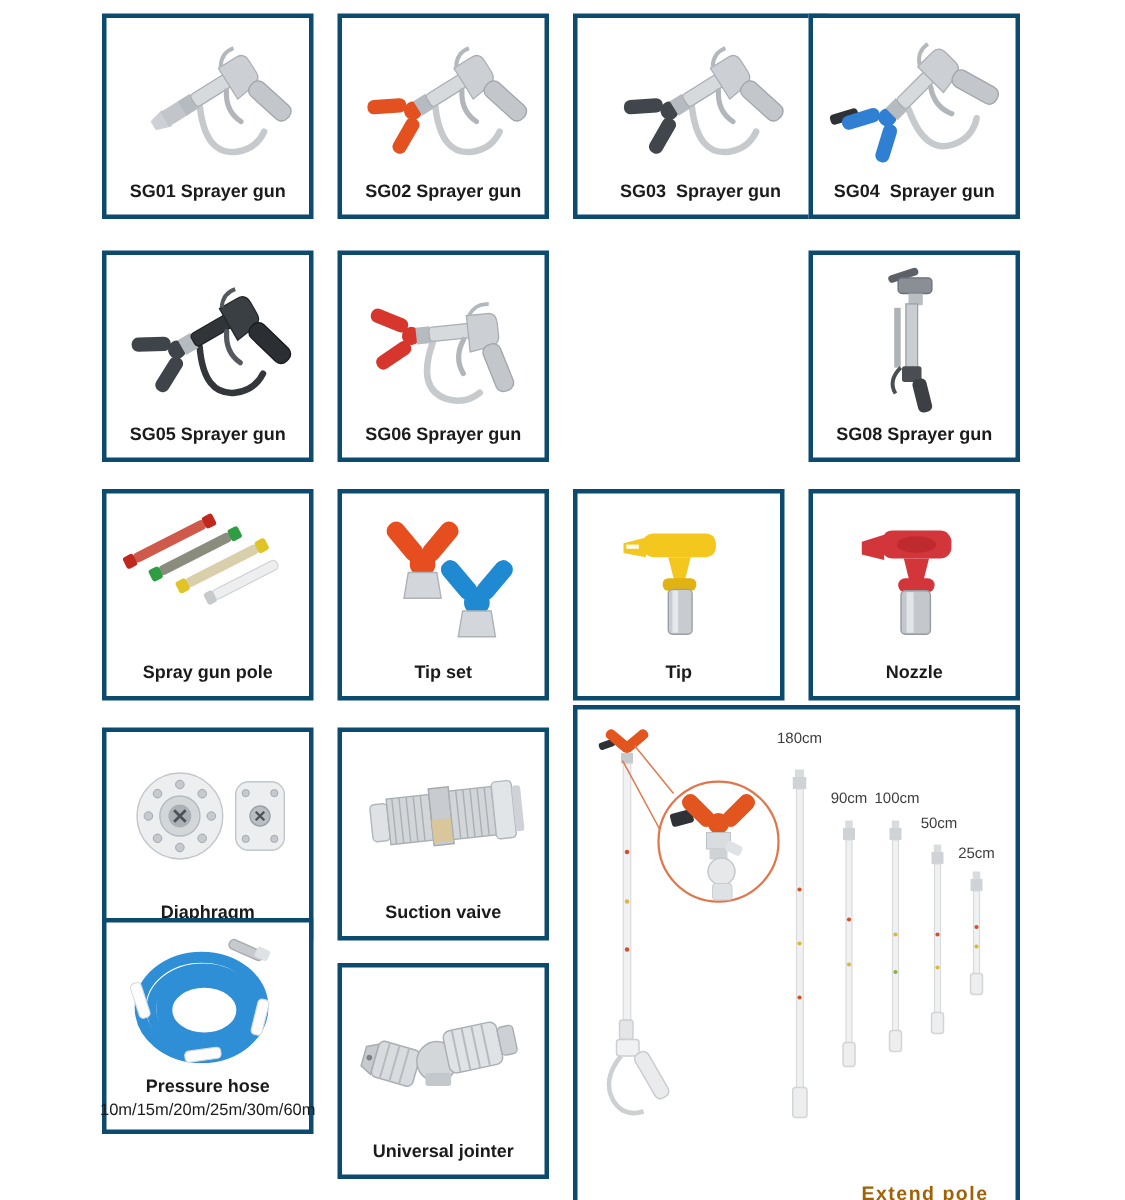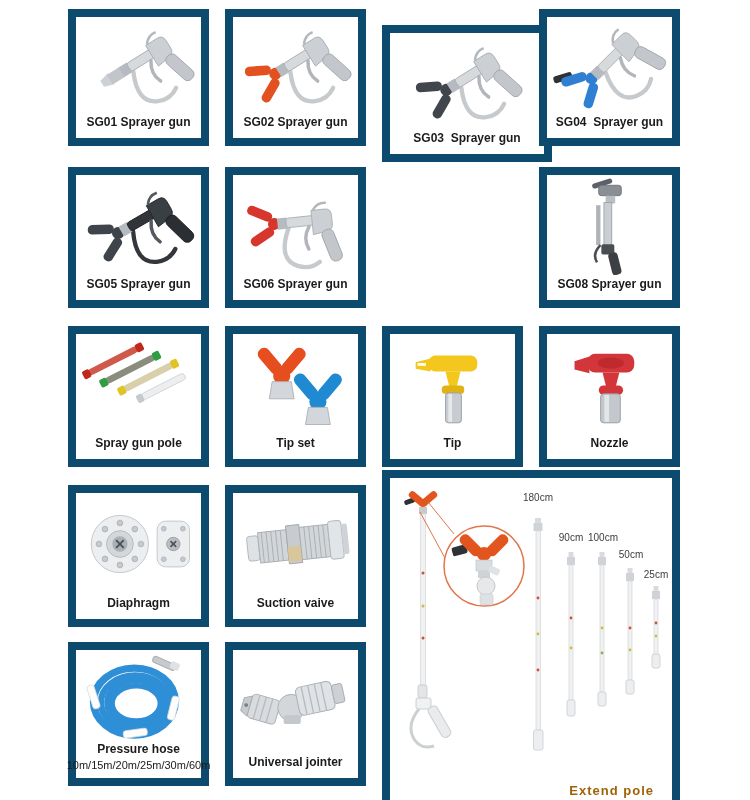--- a/index.html
+++ b/index.html
@@ -1,40 +1,40 @@
 <!DOCTYPE html>
 <html><head>
 <meta charset="utf-8">
 <style>
   html,body{margin:0;padding:0;background:#fff;}
   .page{position:relative;width:750px;height:800px;background:#ffffff;overflow:hidden;
         font-family:"Liberation Sans",sans-serif;}
-  .c{position:absolute;border:8px solid #0c4a6e;background:#fff;box-sizing:border-box;
+  .c{position:absolute;border:3px solid #0c4a6e;background:#fff;box-sizing:border-box;
      display:flex;flex-direction:column;align-items:center;}
   .art{flex:1;width:100%;display:flex;align-items:center;justify-content:center;overflow:hidden;}
   .lbl{font-weight:bold;font-size:12px;color:#1b1b1b;padding:0 2px 9px;text-align:center;
        white-space:pre-wrap;line-height:1.2;}
   .sub{font-weight:normal;font-size:11px;color:#1b1b1b;padding:1px 1px 7px;text-align:left;line-height:1.1;}
   .hoselbl{padding-bottom:2px;}
   
   #cell-sg01{left:68px;top:9px;width:141px;height:137px}
   #cell-sg02{left:225px;top:9px;width:141px;height:137px}
-  #cell-sg03{left:382px;top:25px;width:170px;height:137px}
+  #cell-sg03{left:382px;top:9px;width:170px;height:137px}
   #cell-sg04{left:539px;top:9px;width:141px;height:137px}
   #cell-sg05{left:68px;top:167px;width:141px;height:141px}
   #cell-sg06{left:225px;top:167px;width:141px;height:141px}
   #cell-sg07{left:382px;top:167px;width:141px;height:141px}
   #cell-sg08{left:539px;top:167px;width:141px;height:141px}
   #cell-mesh{left:68px;top:326px;width:141px;height:141px}
   #cell-tipset{left:225px;top:326px;width:141px;height:141px}
   #cell-tip{left:382px;top:326px;width:141px;height:141px}
   #cell-nozzle{left:539px;top:326px;width:141px;height:141px}
   #cell-diaphragm{left:68px;top:485px;width:141px;height:142px}
   #cell-suction{left:225px;top:485px;width:141px;height:142px}
-  #cell-hose{left:68px;top:642px;width:141px;height:144px}
+  #cell-hose{left:68px;top:612px;width:141px;height:144px}
   #cell-jointer{left:225px;top:642px;width:141px;height:144px}
   #cell-pole{left:382px;top:470px;width:298px;height:356px}
   
   #cell-pole .pole-art{position:absolute;left:0;top:0;}
   .plen{position:absolute;font-size:10px;color:#3d3d3d;text-align:center;}
   #plen-0{left:123px;top:14px;width:50px}
   #plen-1{left:159px;top:54px;width:44px}
   #plen-2{left:189px;top:54px;width:48px}
   #plen-3{left:219px;top:71px;width:44px}
   #plen-4{left:245px;top:91px;width:42px}

